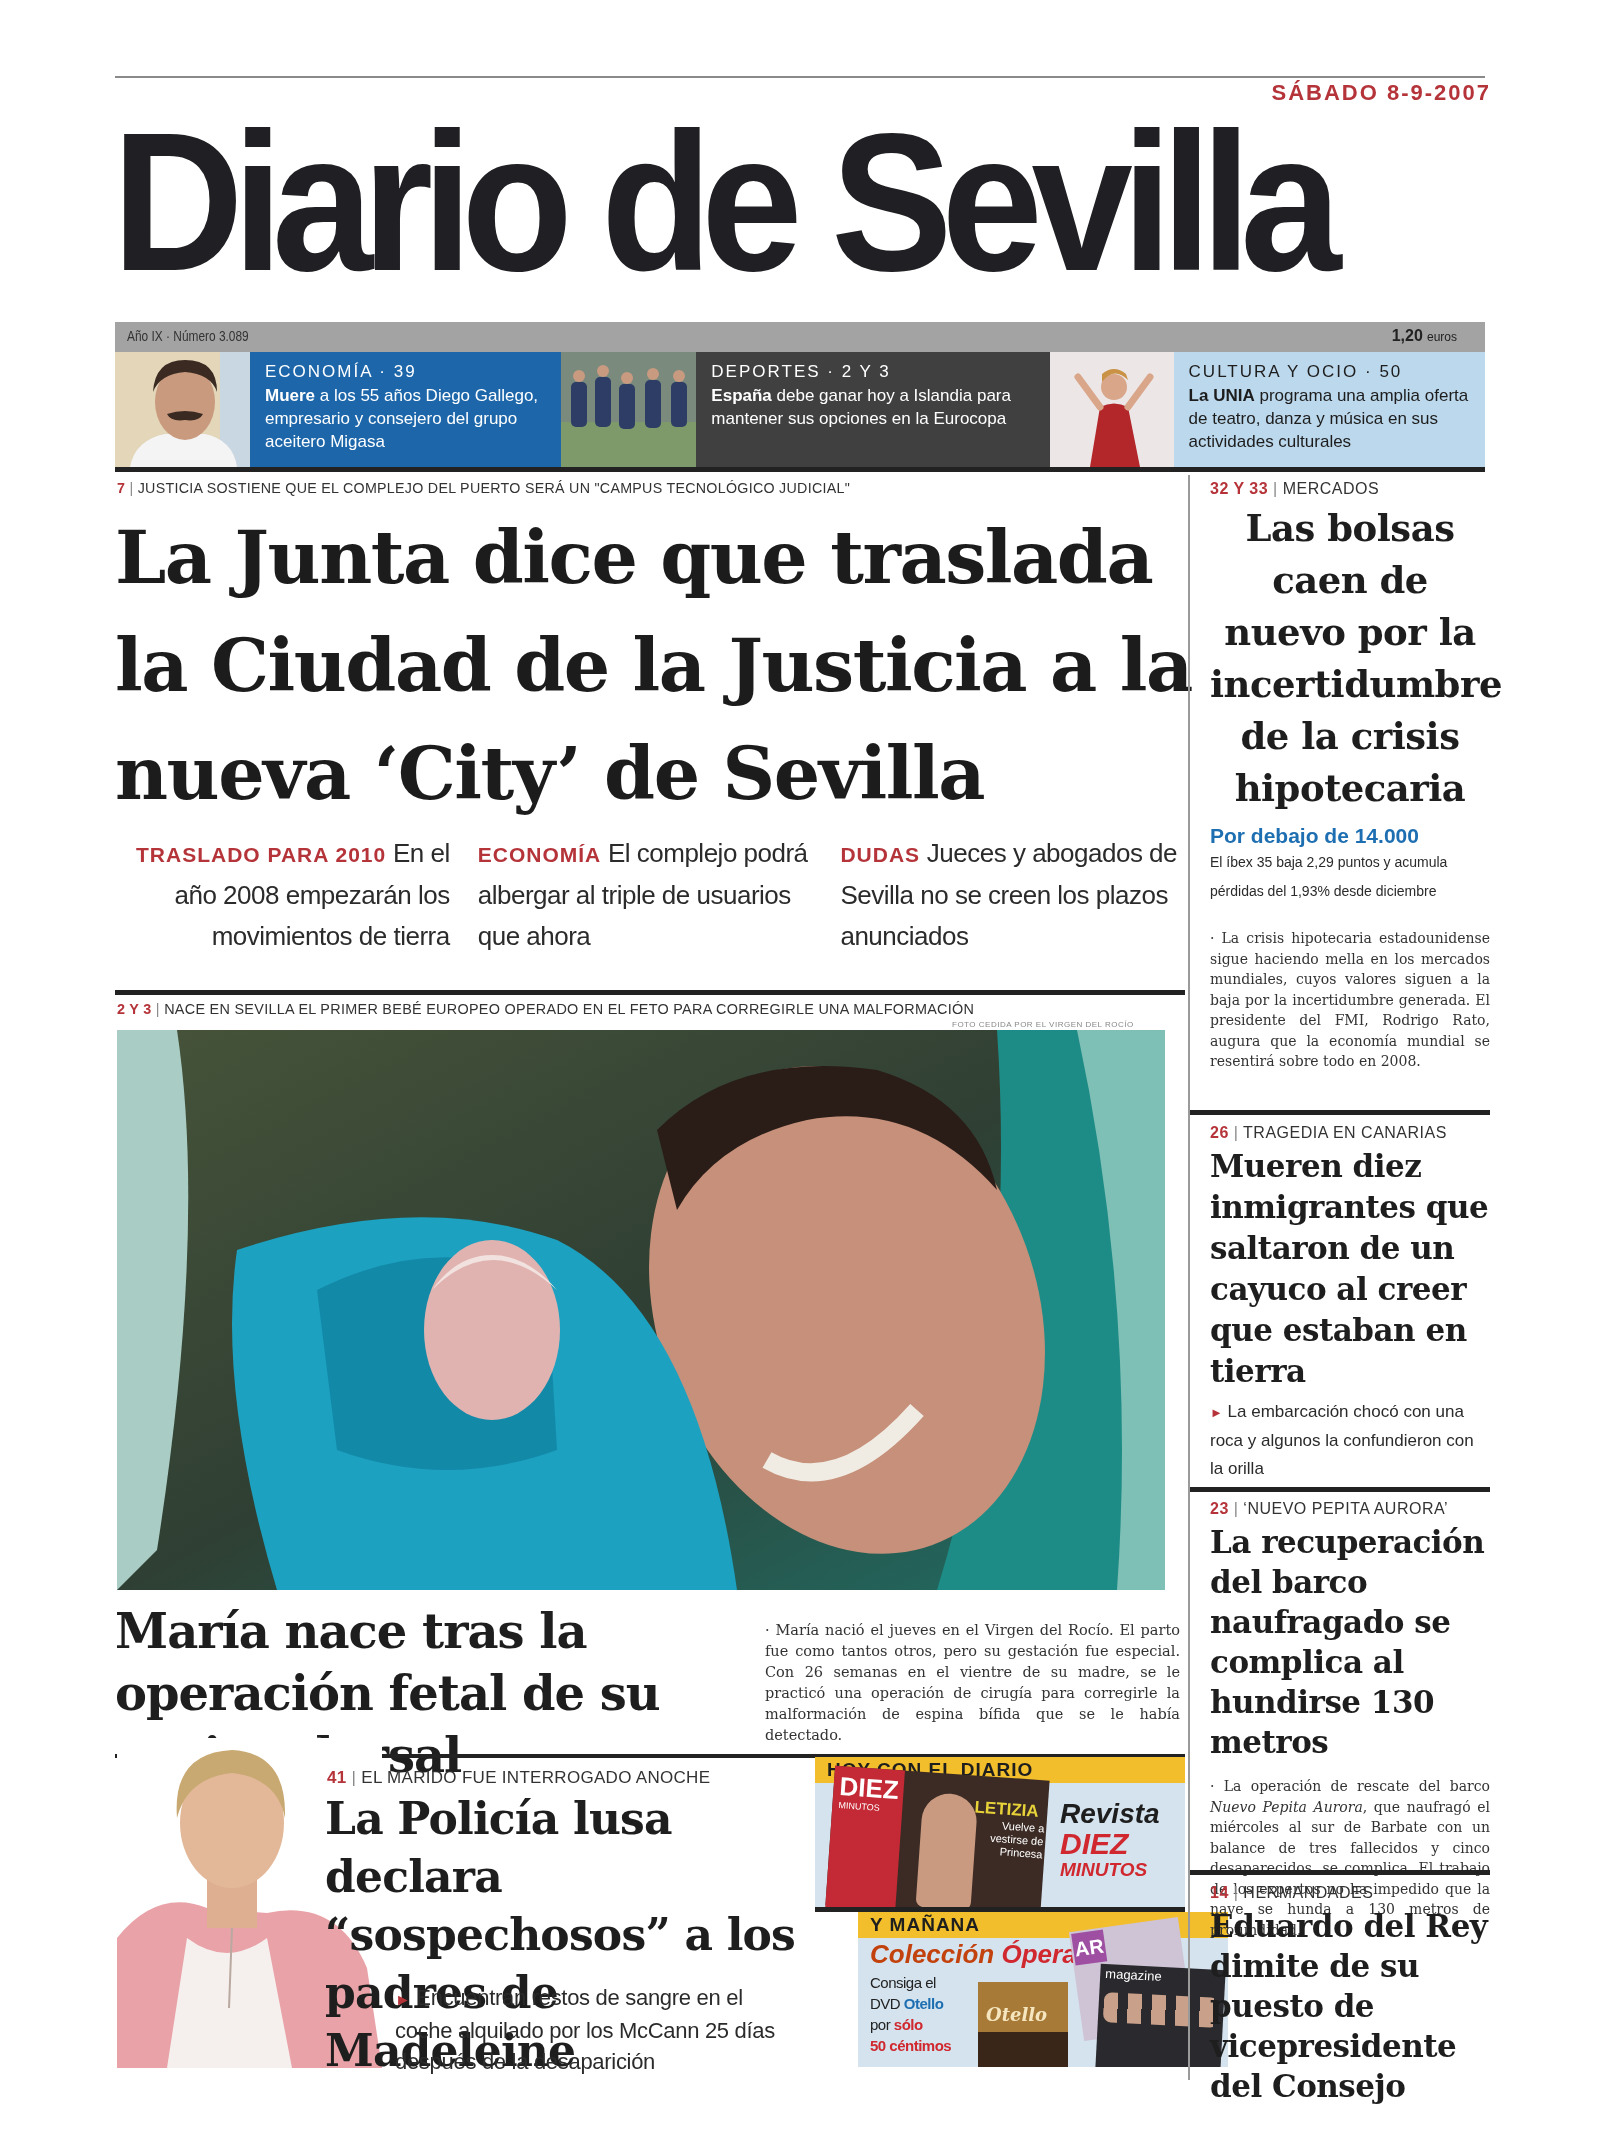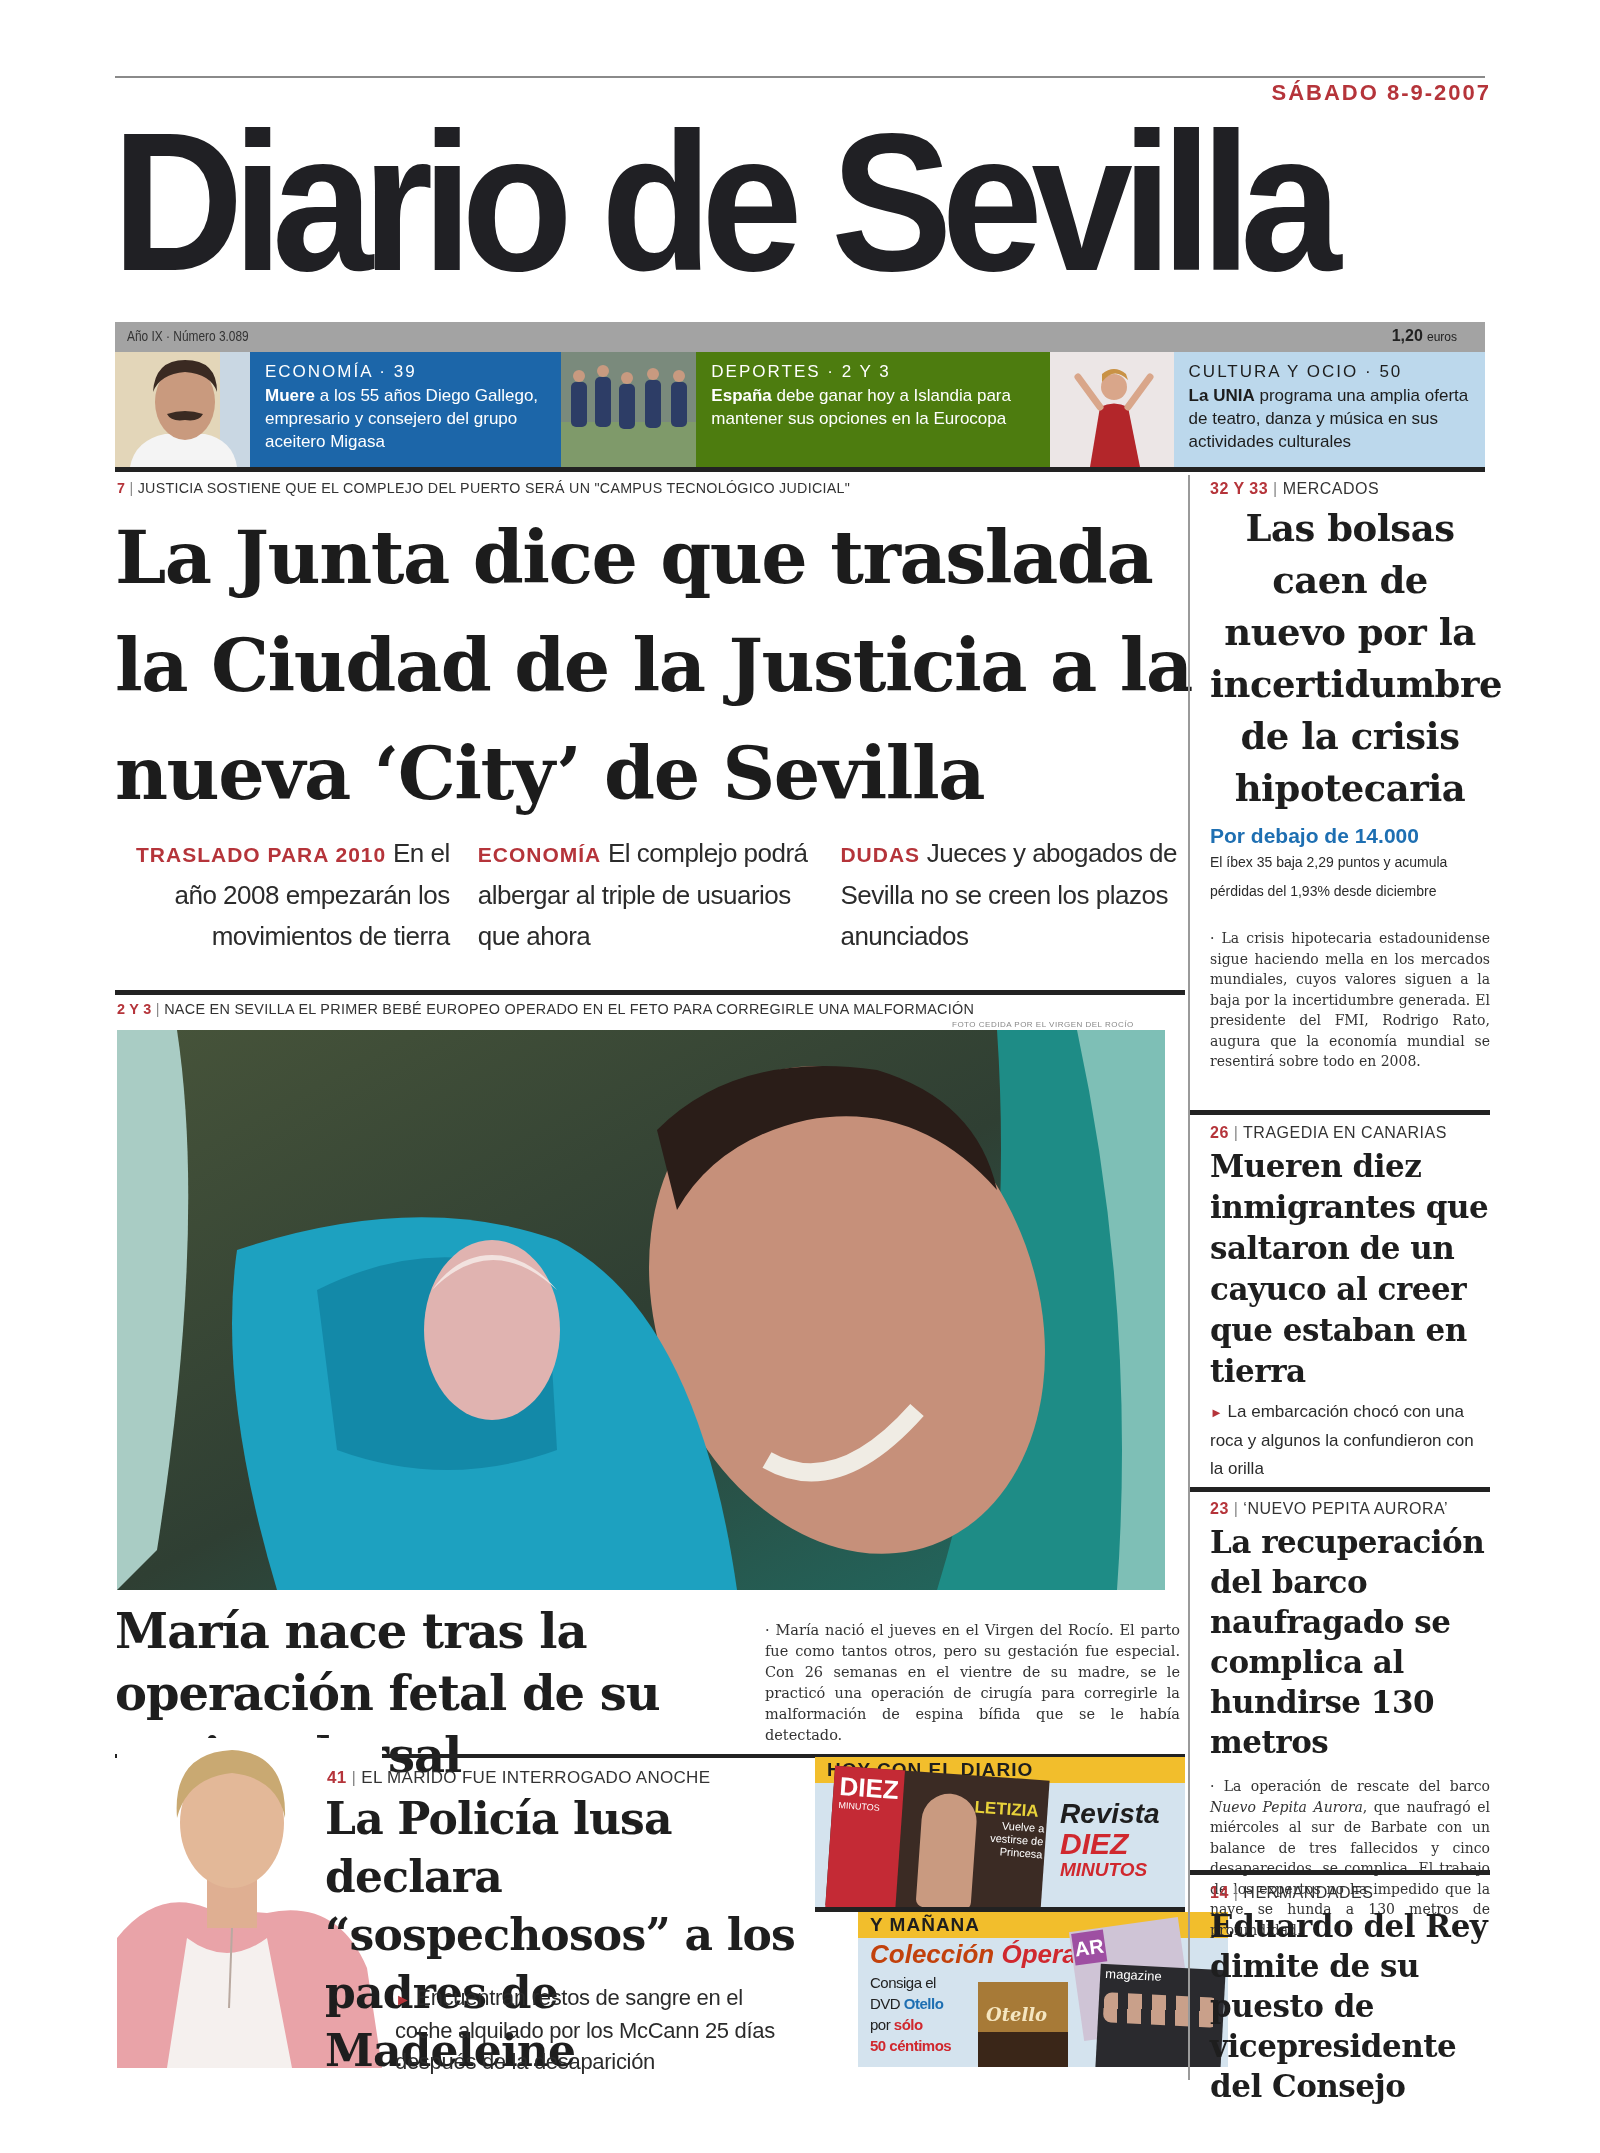--- a/index.html
+++ b/index.html
@@ -21,21 +21,21 @@
   .band-right b { font-size: 16px; }
   .band-right span.small { font-size: 12px; }
 
   
   .strip { left: 115px; top: 352px; width: 1370px; height: 115px; display: flex; }
   .photo { position: relative; overflow: hidden; }
   .teaser { padding: 8px 12px 0 15px; color: #fff; font-size: 17px; line-height: 23px; }
   .teaser .kicker { font-size: 17px; letter-spacing: 2px; margin-bottom: 1px; display: block; }
   .teaser b { font-weight: bold; }
   .t-eco { width: 322px; background: #1c66a9; }
-  .t-dep { width: 366px; background: #4d7c0f; }
+  .t-dep { width: 366px; background: #404040; }
   .t-cul { width: 322px; background: #bcd8ec; color: #1d1d1d; }
 
   .strip-rule { left: 115px; top: 467px; width: 1370px; height: 5px; background: #222; }
 
   
   .kicker-line { font-size: 15.5px; color: #333; white-space: nowrap; letter-spacing: 0.3px; }
   .kicker-line .num { color: #b5343a; font-weight: bold; }
   .lead-kicker { left: 117px; top: 479px; transform: scaleX(.92); transform-origin: left; }
   .lead-title { left: 115px; top: 503px; width: 1080px; font-size: 73px; line-height: 108px; font-weight: bold; color: #1c1c1c; letter-spacing: -1.5px; }
 

